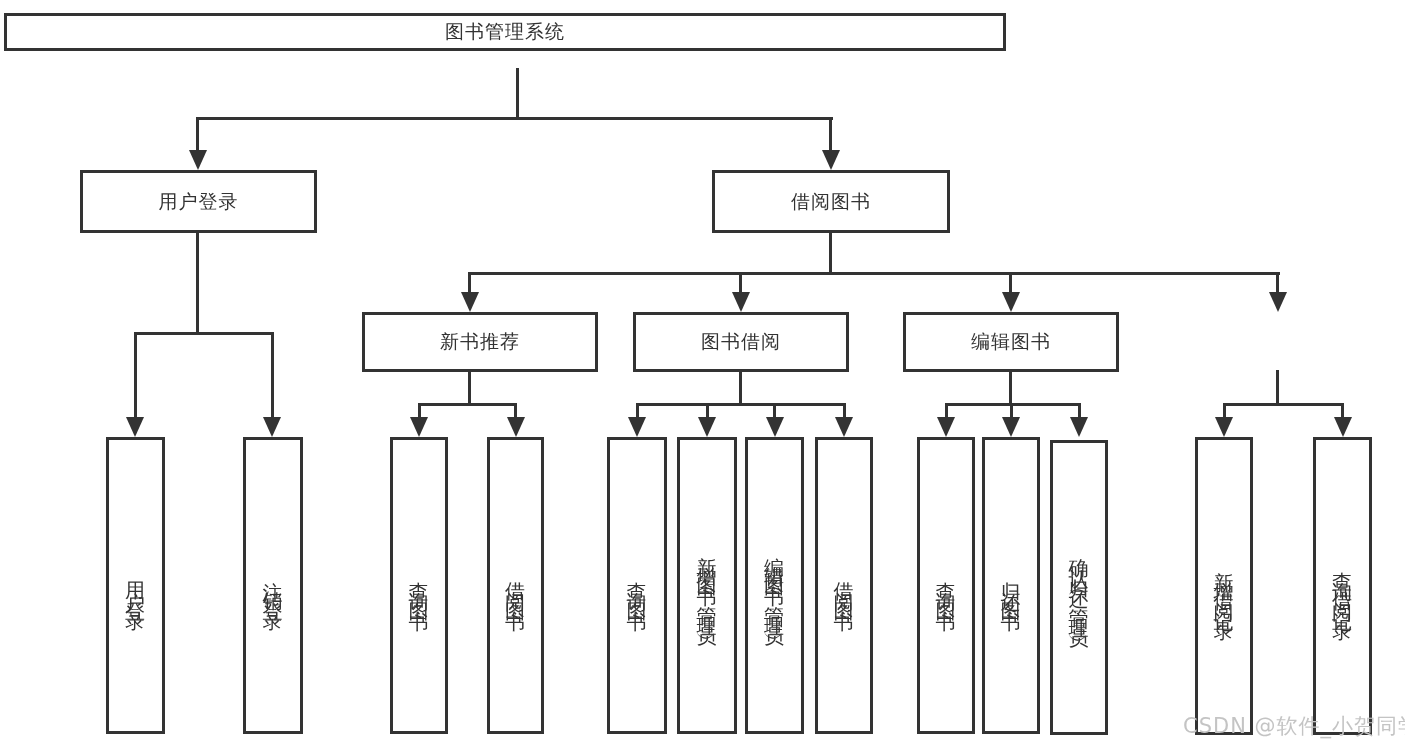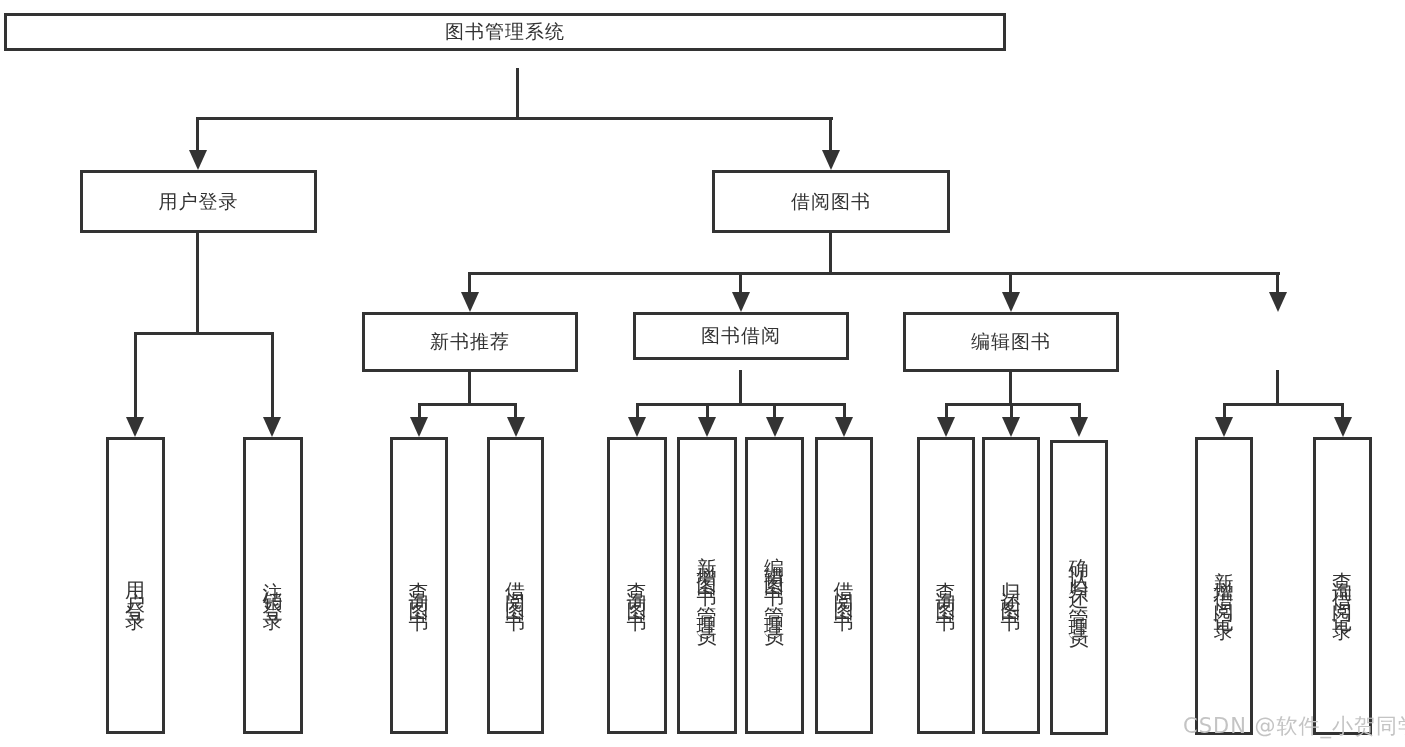--- a/index.html
+++ b/index.html
@@ -67,24 +67,24 @@
   <div class="hline" style="left:468px;top:272px;width:812px;"></div>
   <div class="vline" style="left:468px;top:272px;height:22px;"></div>
   <div class="arrow" style="left:461px;top:292px;"></div>
   <div class="vline" style="left:739px;top:272px;height:22px;"></div>
   <div class="arrow" style="left:732px;top:292px;"></div>
   <div class="vline" style="left:1009px;top:272px;height:22px;"></div>
   <div class="arrow" style="left:1002px;top:292px;"></div>
   <div class="vline" style="left:1276px;top:272px;height:22px;"></div>
   <div class="arrow" style="left:1269px;top:292px;"></div>
 
-  <div class="box" style="left:362px;top:312px;width:216px;height:60px;">
+  <div class="box" style="left:362px;top:312px;width:236px;height:60px;">
     <span>新书推荐</span>
   </div>
-  <div class="box" style="left:633px;top:312px;width:216px;height:48px;text-align:center;">
+  <div class="box" style="left:633px;top:312px;width:216px;height:60px;text-align:center;">
     <span>图书借阅</span>
   </div>
   <div class="box" style="left:903px;top:312px;width:216px;height:60px;">
     <span>编辑图书</span>
   </div>
 
   <div class="vline" style="left:468px;top:370px;height:36px;"></div>
   <div class="hline" style="left:418px;top:403px;width:99px;"></div>
   <div class="vline" style="left:418px;top:403px;height:17px;"></div>
   <div class="arrow" style="left:410px;top:417px;"></div>

